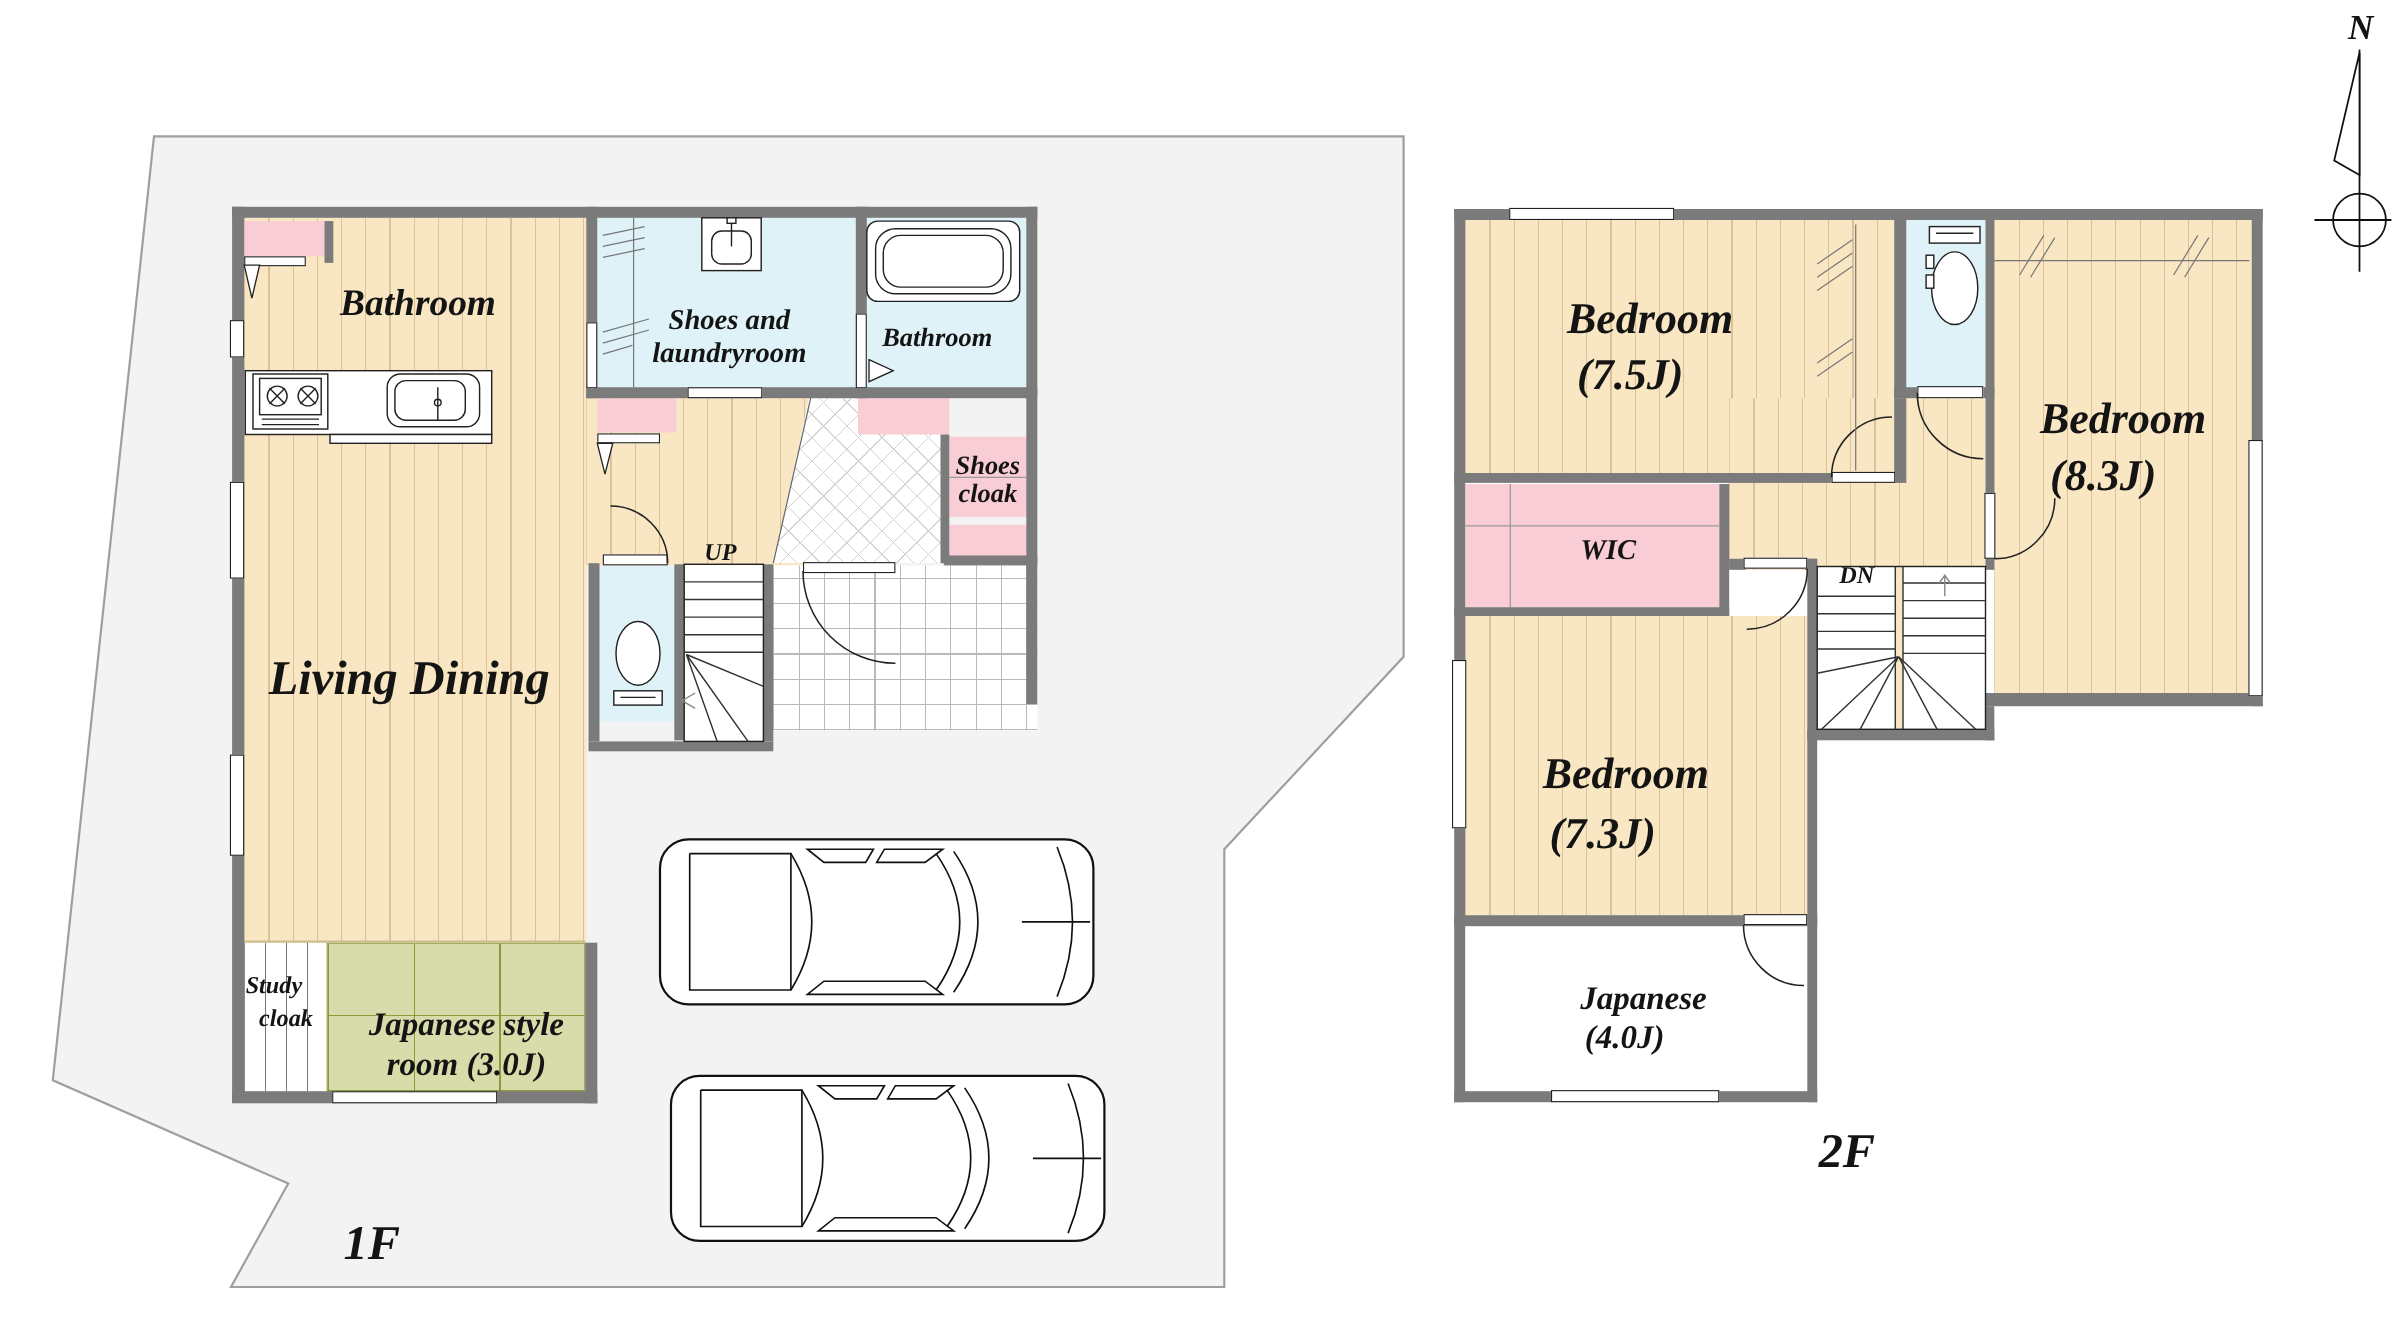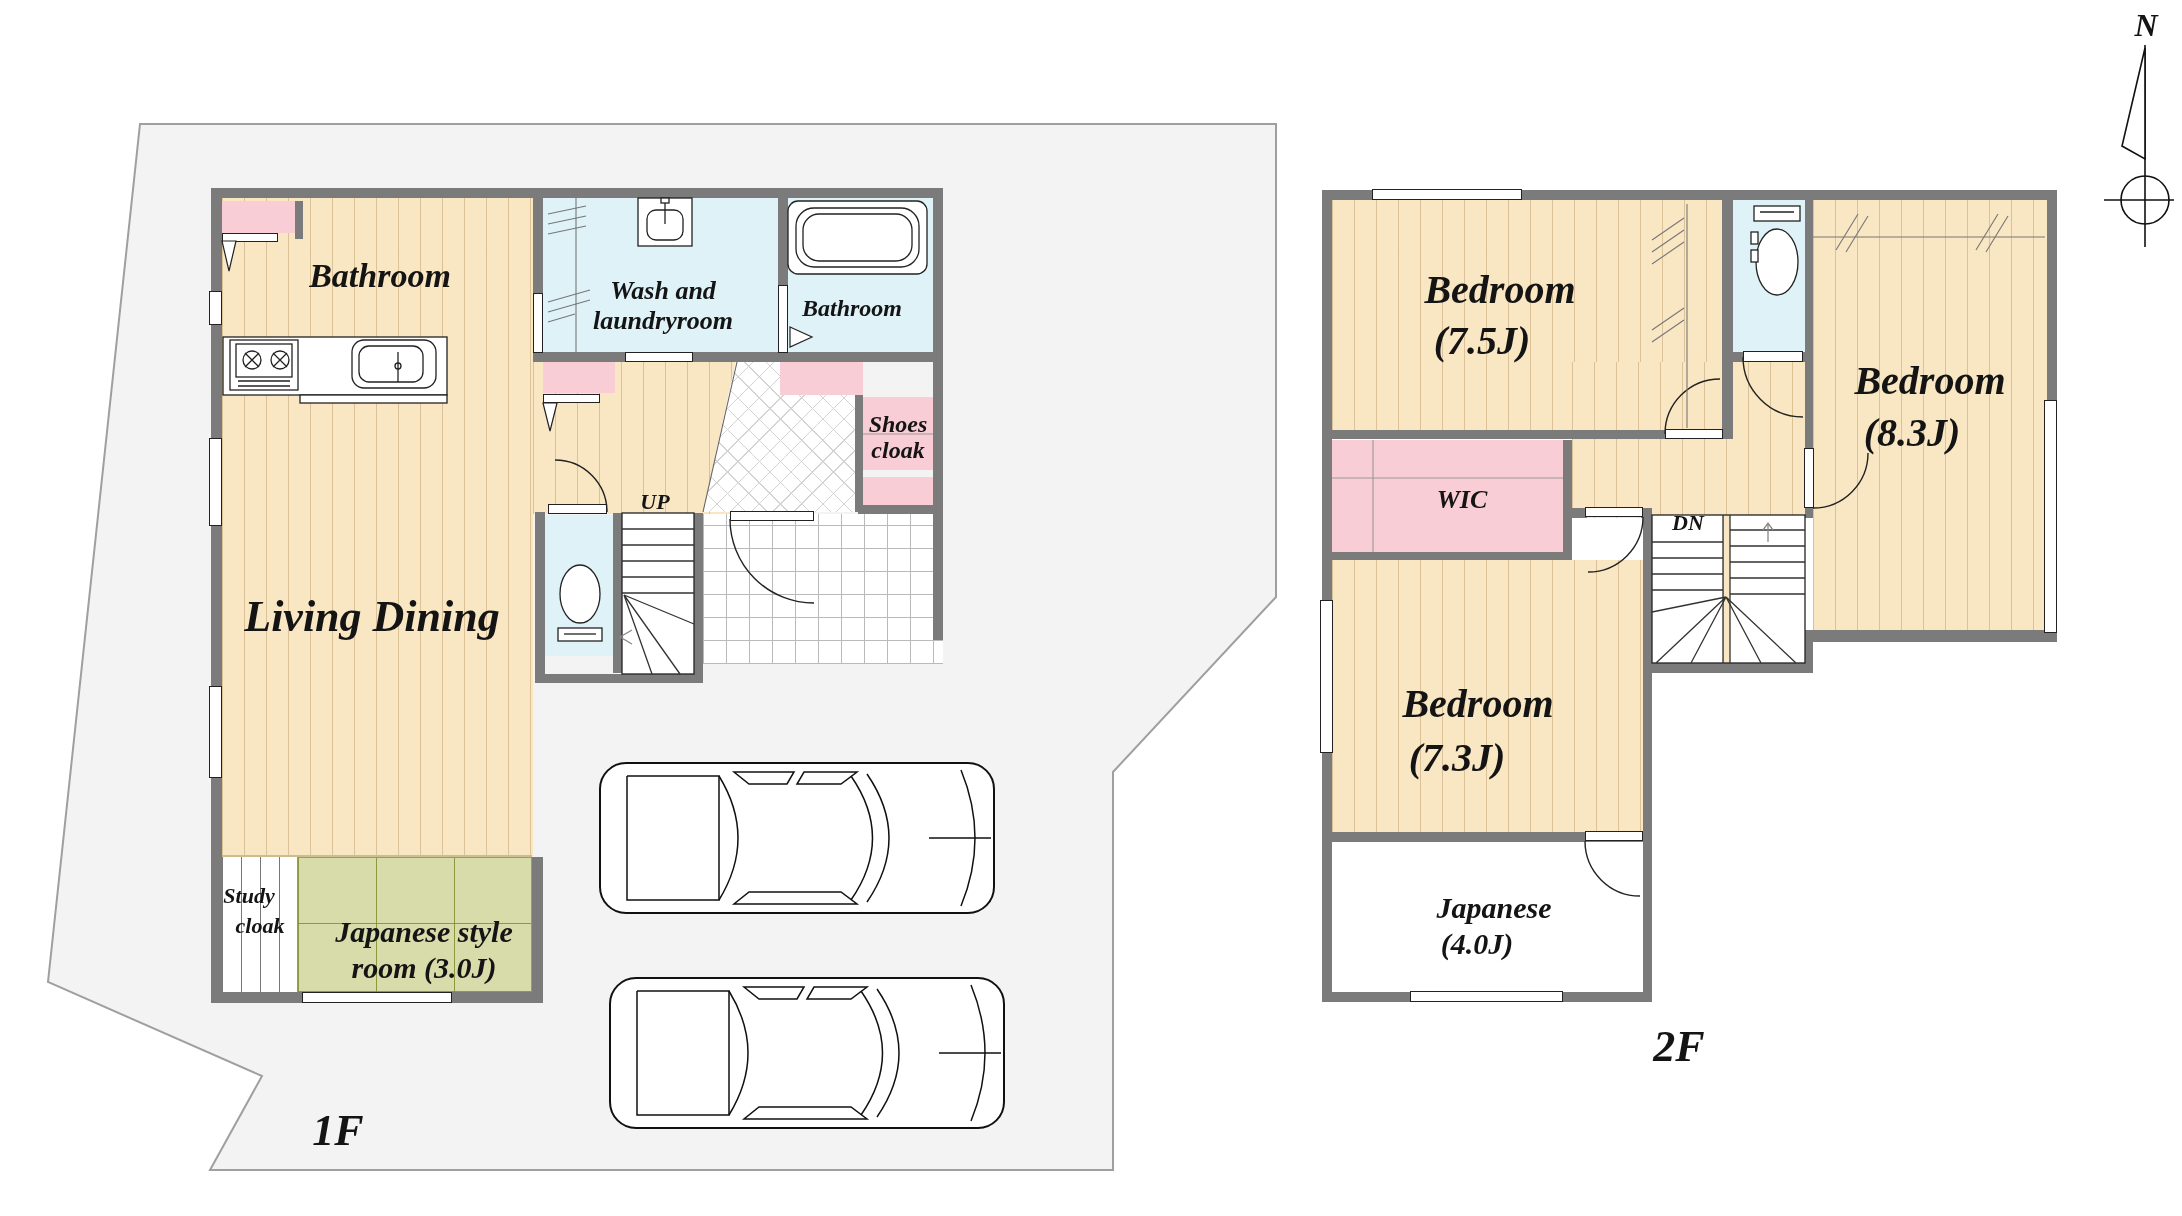--- a/index.html
+++ b/index.html
@@ -168,21 +168,21 @@
 
     <g stroke="#111" fill="none" stroke-width="1.6">
       <path d="M2145 45 V247"></path>
       <path d="M2104 200 H2174"></path>
       <circle cx="2145" cy="200" r="24"></circle>
       <path d="M2145 48 L2122 146 L2145 159 Z" fill="#fff"></path>
     </g>
   </svg>
 
   <div class="lbl" style="left:380px;top:276px;font-size:34px">Bathroom</div>
-  <div class="lbl" style="left:663px;top:291px;font-size:26px">Wash and</div>
+  <div class="lbl" style="left:663px;top:291px;font-size:26px">Shoes and</div>
   <div class="lbl" style="left:663px;top:321px;font-size:26px">laundryroom</div>
   <div class="lbl" style="left:852px;top:308px;font-size:24px">Bathroom</div>
   <div class="lbl" style="left:898px;top:424px;font-size:24px">Shoes</div>
   <div class="lbl" style="left:898px;top:450px;font-size:24px">cloak</div>
   <div class="lbl" style="left:372px;top:616px;font-size:44px">Living Dining</div>
   <div class="lbl" style="left:655px;top:502px;font-size:22px">UP</div>
   <div class="lbl" style="left:249px;top:896px;font-size:22px">Study</div>
   <div class="lbl" style="left:260px;top:926px;font-size:22px">cloak</div>
   <div class="lbl" style="left:424px;top:932px;font-size:30px">Japanese style</div>
   <div class="lbl" style="left:424px;top:968px;font-size:30px">room (3.0J)</div>

